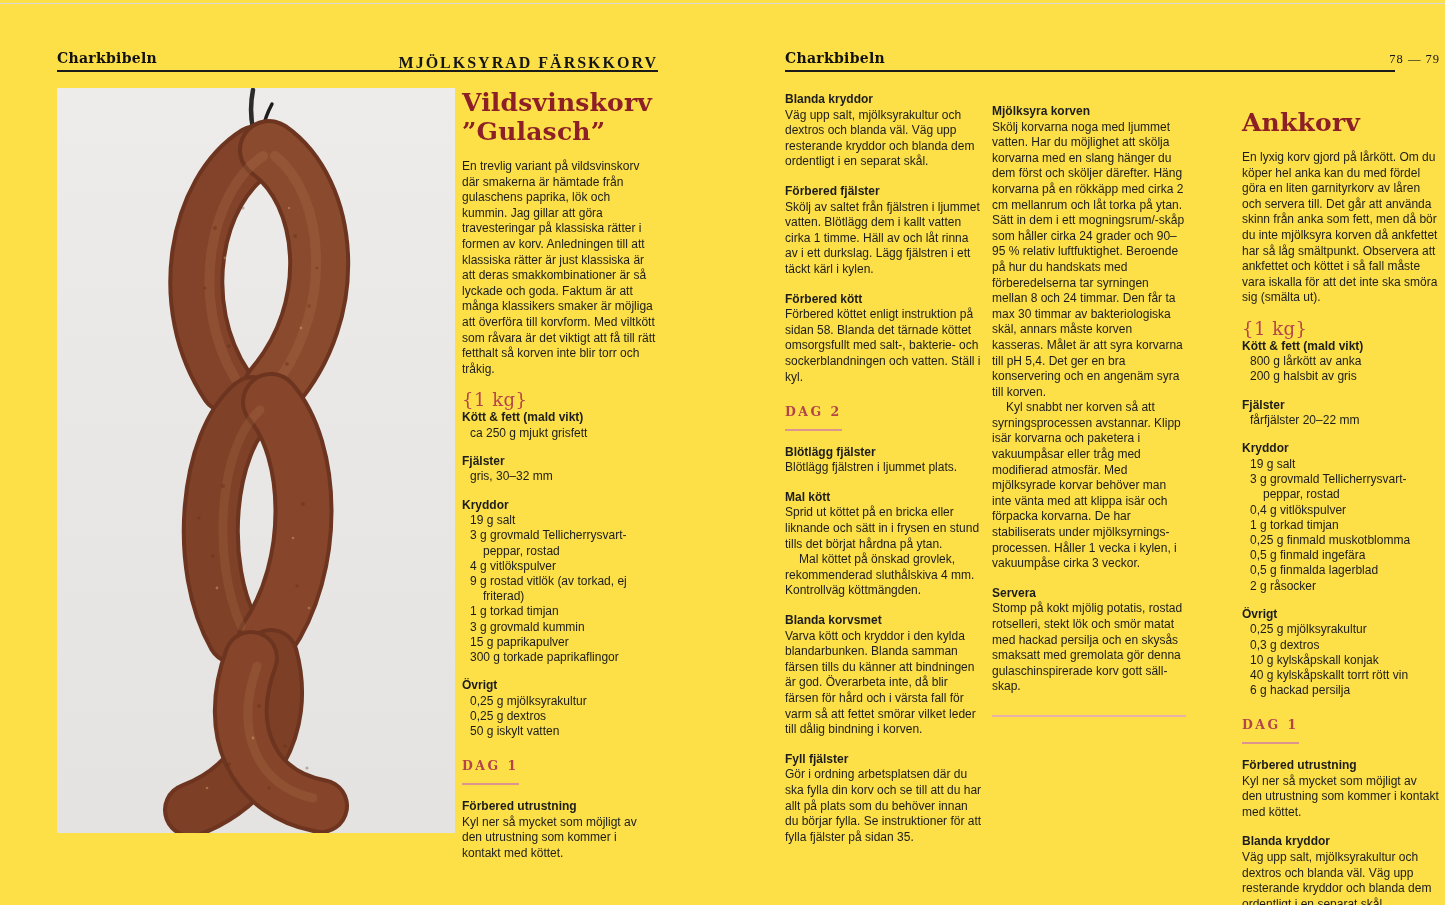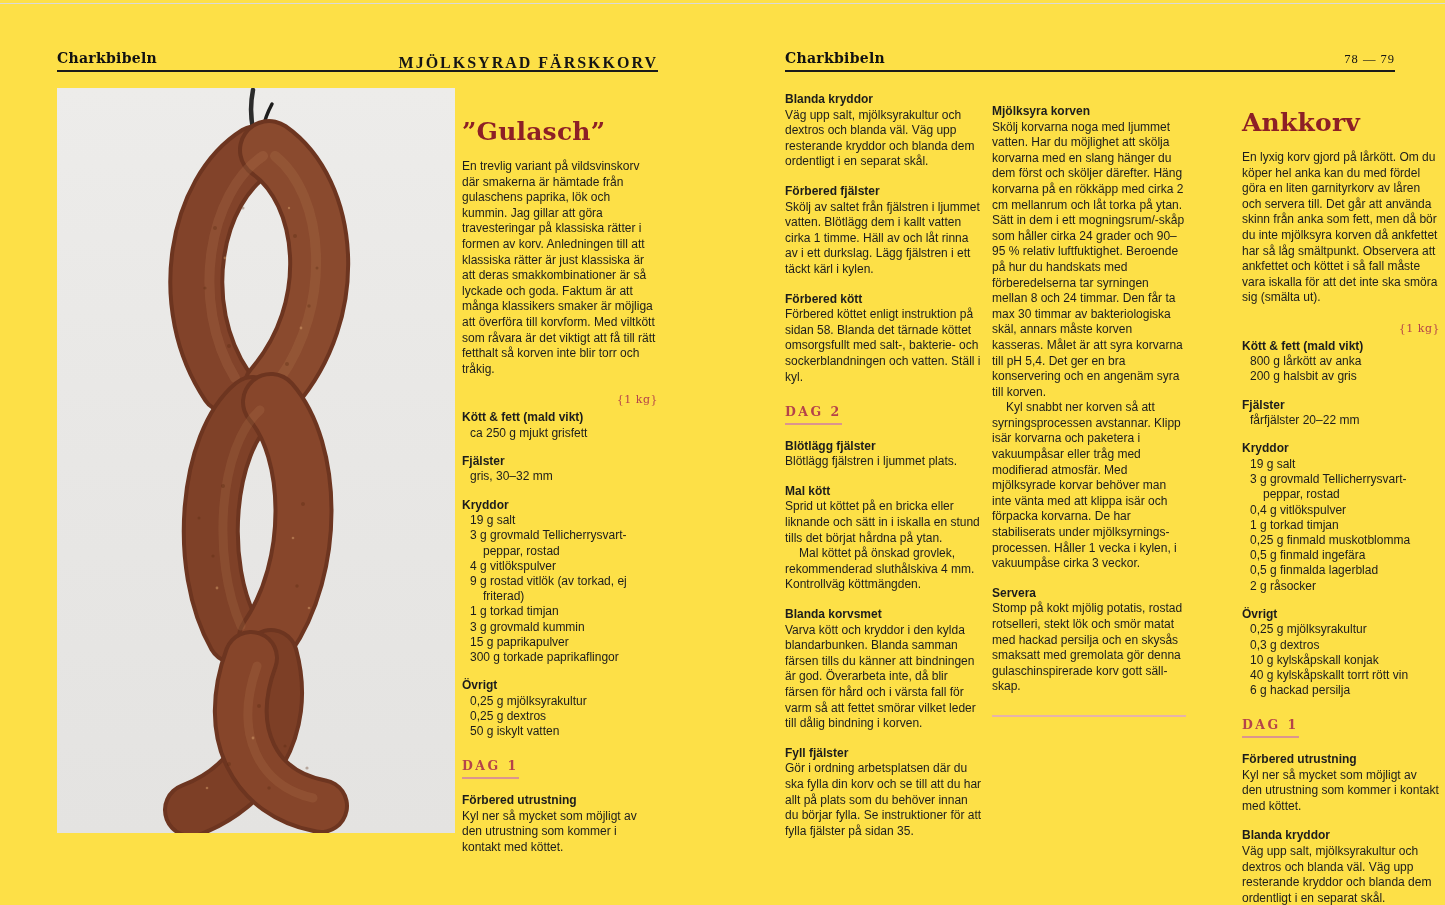--- a/index.html
+++ b/index.html
@@ -15,26 +15,26 @@
 
   
   .col{position:absolute;top:88px;font-size:12px;line-height:15.6px;}
   .c-left{left:462px;width:196px;}
   .c1{left:785px;top:92px;width:197px;}
   .c2{left:992px;top:92px;width:194px;}
   .c3{left:1242px;width:198px;margin-top:20px;}
 
   .rtitle{font-family:"DejaVu Serif",serif;font-weight:700;color:#8d2026;font-size:25px;line-height:29px;margin:0 0 0;letter-spacing:.2px;}
   .intro{margin:13px 0 0;}
-  .yield{font-family:"DejaVu Serif",serif;color:#b5434a;font-size:11px;margin-top:15px;letter-spacing:.5px;text-align:right;}
+  .yield{font-family:"DejaVu Serif",serif;color:#b5434a;font-size:18px;margin-top:15px;letter-spacing:.5px;}
   .ing-group{margin-top:13px;}
   .ing-h{font-weight:700;}
   .ing-i{padding-left:21px;text-indent:-13px;line-height:15.2px;}
   .dag{margin-top:19px;}
-  .dag span{display:inline-block;font-family:"DejaVu Serif",serif;font-weight:700;color:#b5434a;font-size:12.5px;letter-spacing:2.5px;border-bottom:2px solid #dc958f;padding-bottom:3px;text-align:center;}
+  .dag span{display:inline-block;font-family:"DejaVu Serif",serif;font-weight:700;color:#b5434a;font-size:12.5px;letter-spacing:2.5px;border-bottom:2px solid #dc958f;padding-bottom:9px;text-align:center;}
   .step{margin-top:14px;}
   .step h3{font-weight:700;font-size:12px;margin:0;line-height:15.6px;}
   .step p{margin:0;}
   .p-indent{text-indent:14px;}
   .enddiv{border:none;border-top:2px solid #e6b3ab;margin:20px 0 0;width:100%;}
 
   
   .photo{position:absolute;left:57px;top:88px;width:398px;height:745px;margin:0;background:#e9e8e6;}
   .photo svg{display:block;}
 </style>
@@ -42,21 +42,21 @@
 <body>
 
 <div class="sheet">
   <div class="topline"></div>
 
   <span class="brand" style="left:57px;">Charkbibeln</span>
   <span class="runhead" style="left:358px;width:300px;">MJÖLKSYRAD FÄRSKKORV</span>
   <div class="hrule" style="left:57px;width:601px;"></div>
 
   <span class="brand" style="left:785px;">Charkbibeln</span>
-  <span class="pgnum" style="left:1095px;width:300px;">78 — 79</span>
+  <span class="pgnum" style="left:1140px;width:300px;">78 — 79</span>
   <div class="hrule" style="left:785px;width:610px;"></div>
 
   <figure class="photo">
     <svg width="398" height="745" viewBox="0 0 398 745" xmlns="http://www.w3.org/2000/svg">
       <defs>
         <linearGradient id="bg" x1="0" y1="0" x2="0" y2="1">
           <stop offset="0" stop-color="#edecea"></stop>
           <stop offset="0.5" stop-color="#e8e7e5"></stop>
           <stop offset="1" stop-color="#e4e3e1"></stop>
         </linearGradient>
@@ -127,21 +127,21 @@
         <circle cx="236" cy="450" r="1.3"></circle>
           <circle cx="196" cy="650" r="1.4"></circle>
           <circle cx="150" cy="700" r="1.3"></circle>
         <circle cx="232" cy="120" r="1.2"></circle>
           <circle cx="252" cy="520" r="1.3"></circle>
       </g>
     </svg>
   </figure>
 
   <article class="col c-left">
-    <h1 class="rtitle"><br><span>”Gulasch”</span></h1>
+    <h1 class="rtitle"><span>Vildsvinskorv</span><br><span>”Gulasch”</span></h1>
     <p class="intro">En trevlig variant på vildsvinskorv där smakerna är hämtade från gulaschens paprika, lök och kummin. Jag gillar att göra travesteringar på klassiska rätter i formen av korv. Anledningen till att klassiska rätter är just klassiska är att deras smakkombinationer är så lyck­ade och goda. Faktum är att många klassikers smaker är möjliga att över­föra till korvform. Med viltkött som råvara är det viktigt att få till rätt fett­halt så korven inte blir torr och tråkig.</p>
     <div class="yield">{1 kg}</div>
 
     <div class="ing-group" style="margin-top:2px;">
       <div class="ing-h">Kött &amp; fett (mald vikt)</div>
       <div class="ing-i">ca 250 g mjukt grisfett</div>
     </div>
     <div class="ing-group">
       <div class="ing-h">Fjälster</div>
       <div class="ing-i">gris, 30–32 mm</div>
@@ -184,21 +184,21 @@
       <h3>Förbered kött</h3>
       <p>Förbered köttet enligt instruktion på sidan 58. Blanda det tärnade köttet omsorgsfullt med salt-, bakterie- och sockerblandningen och vatten. Ställ i kyl.</p>
     </div>
     <div class="dag"><span>DAG 2</span></div>
     <div class="step">
       <h3>Blötlägg fjälster</h3>
       <p>Blötlägg fjälstren i ljummet plats.</p>
     </div>
     <div class="step">
       <h3>Mal kött</h3>
-      <p>Sprid ut köttet på en bricka eller liknande och sätt in i iskalla en stund tills det börjat hårdna på ytan.</p>
+      <p>Sprid ut köttet på en bricka eller liknande och sätt in i frysen en stund tills det börjat hårdna på ytan.</p>
       <p class="p-indent">Mal köttet på önskad grovlek, rekommenderad sluthålskiva 4 mm. Kontrollväg köttmängden.</p>
     </div>
     <div class="step">
       <h3>Blanda korvsmet</h3>
       <p>Varva kött och kryddor i den kylda blandarbunken. Blanda samman färsen tills du känner att bindningen är god. Överarbeta inte, då blir färsen för hård och i värsta fall för varm så att fettet smörar vilket leder till dålig bindning i korven.</p>
     </div>
     <div class="step">
       <h3>Fyll fjälster</h3>
       <p>Gör i ordning arbetsplatsen där du ska fylla din korv och se till att du har allt på plats som du behöver innan du börjar fylla. Se instruktioner för att fylla fjälster på sidan 35.</p>
     </div>

